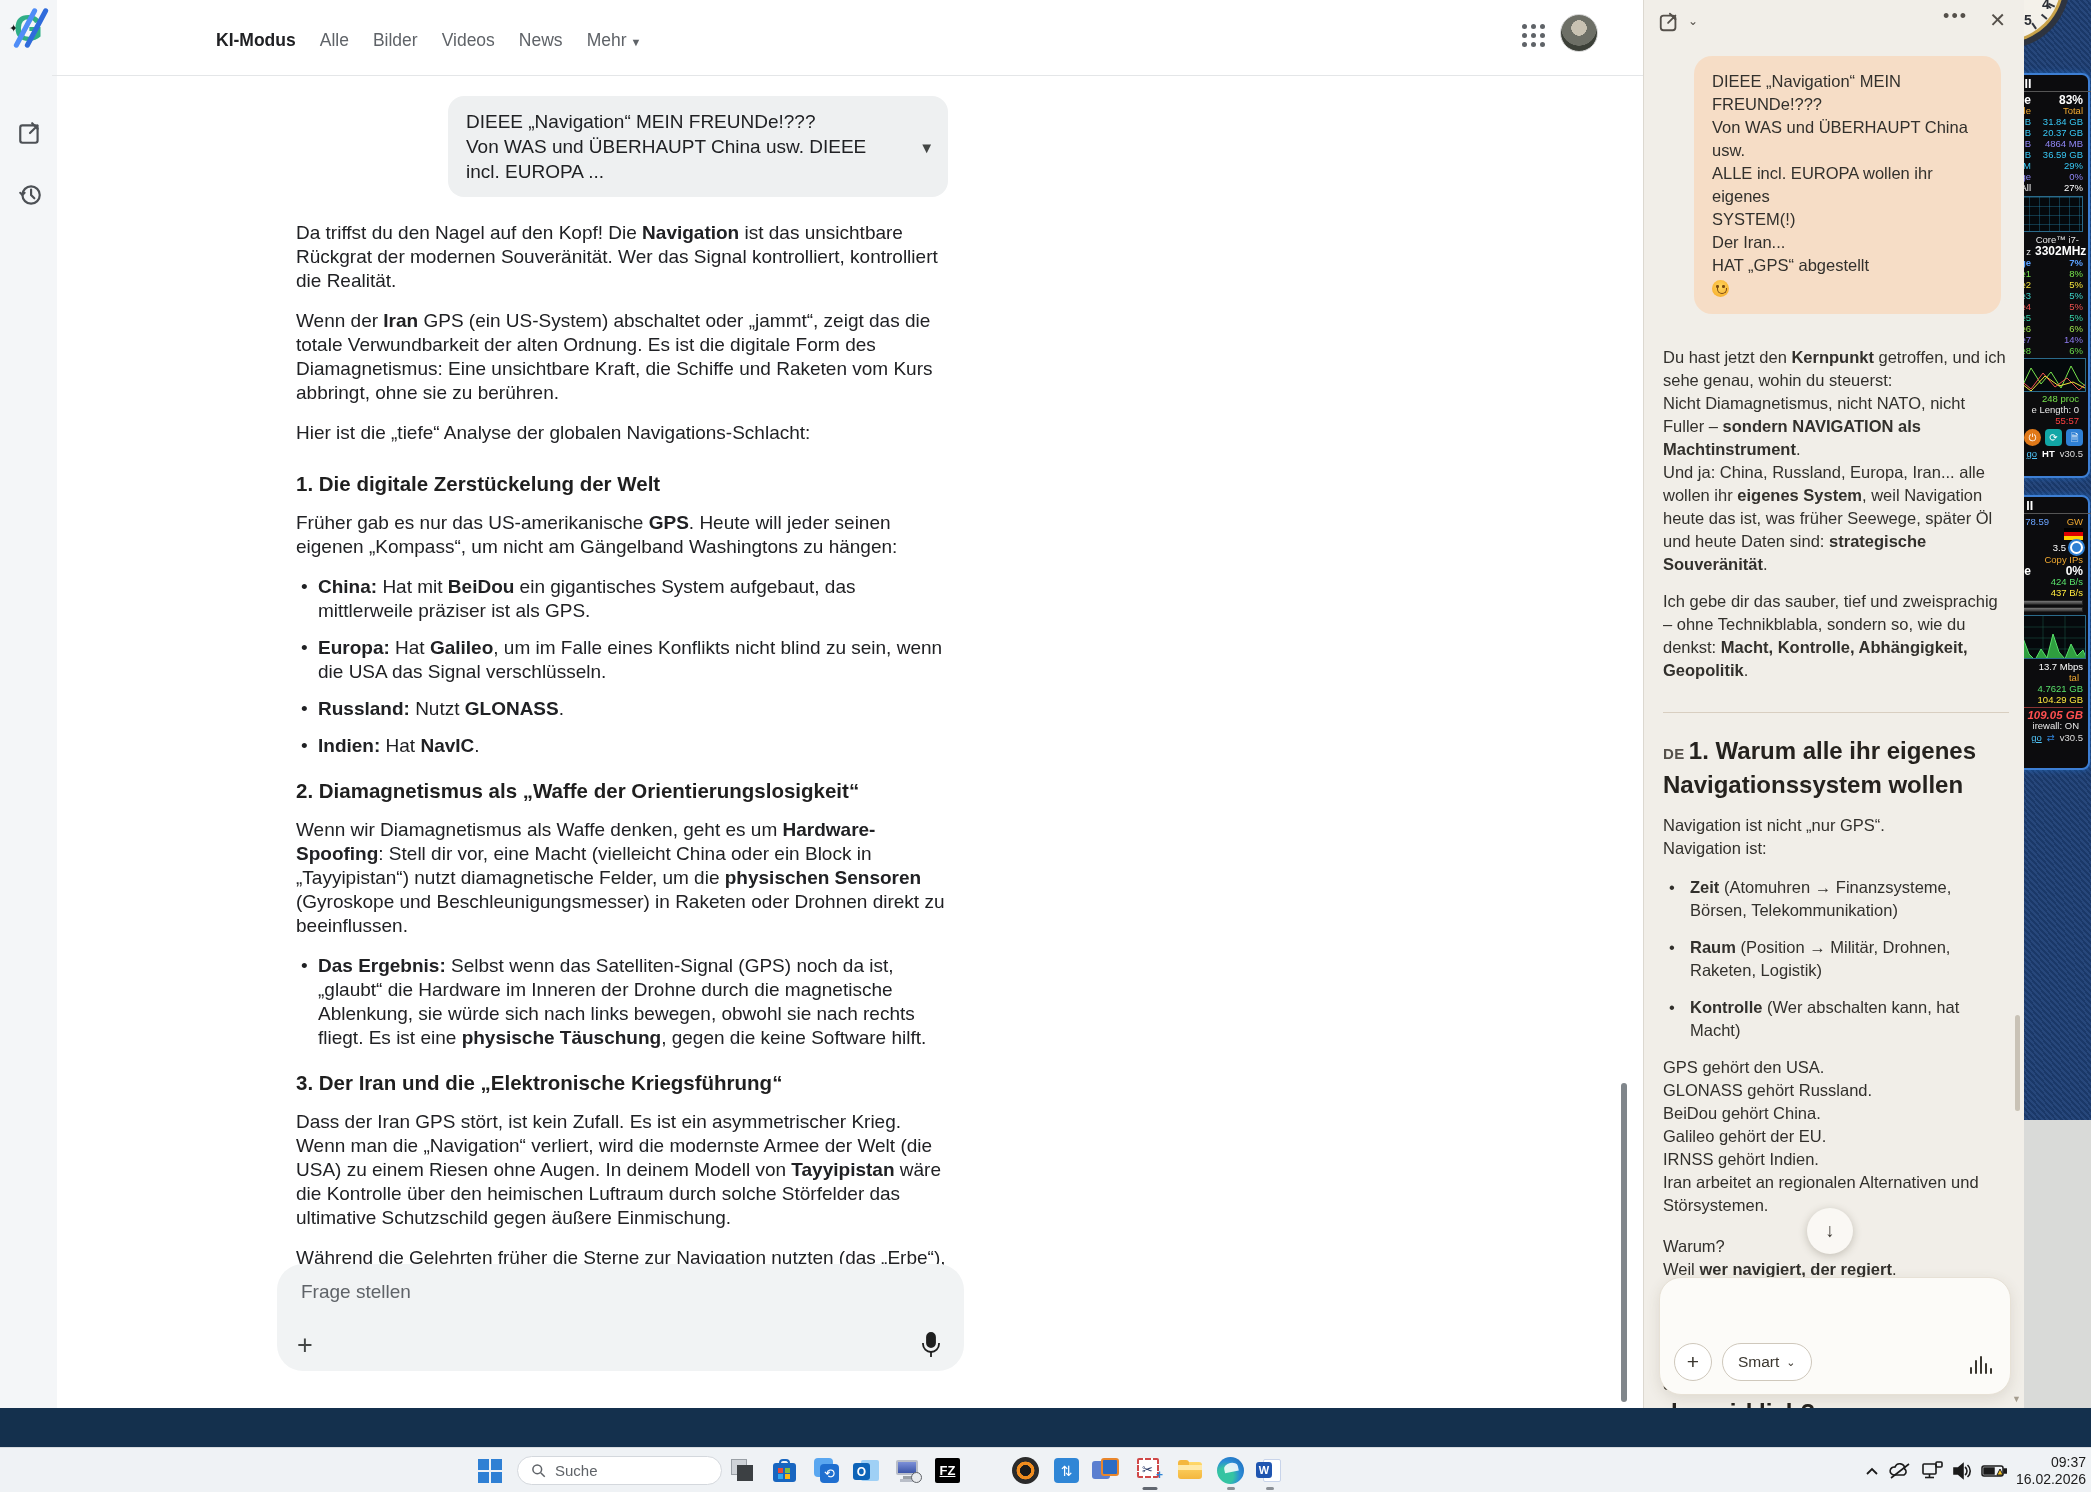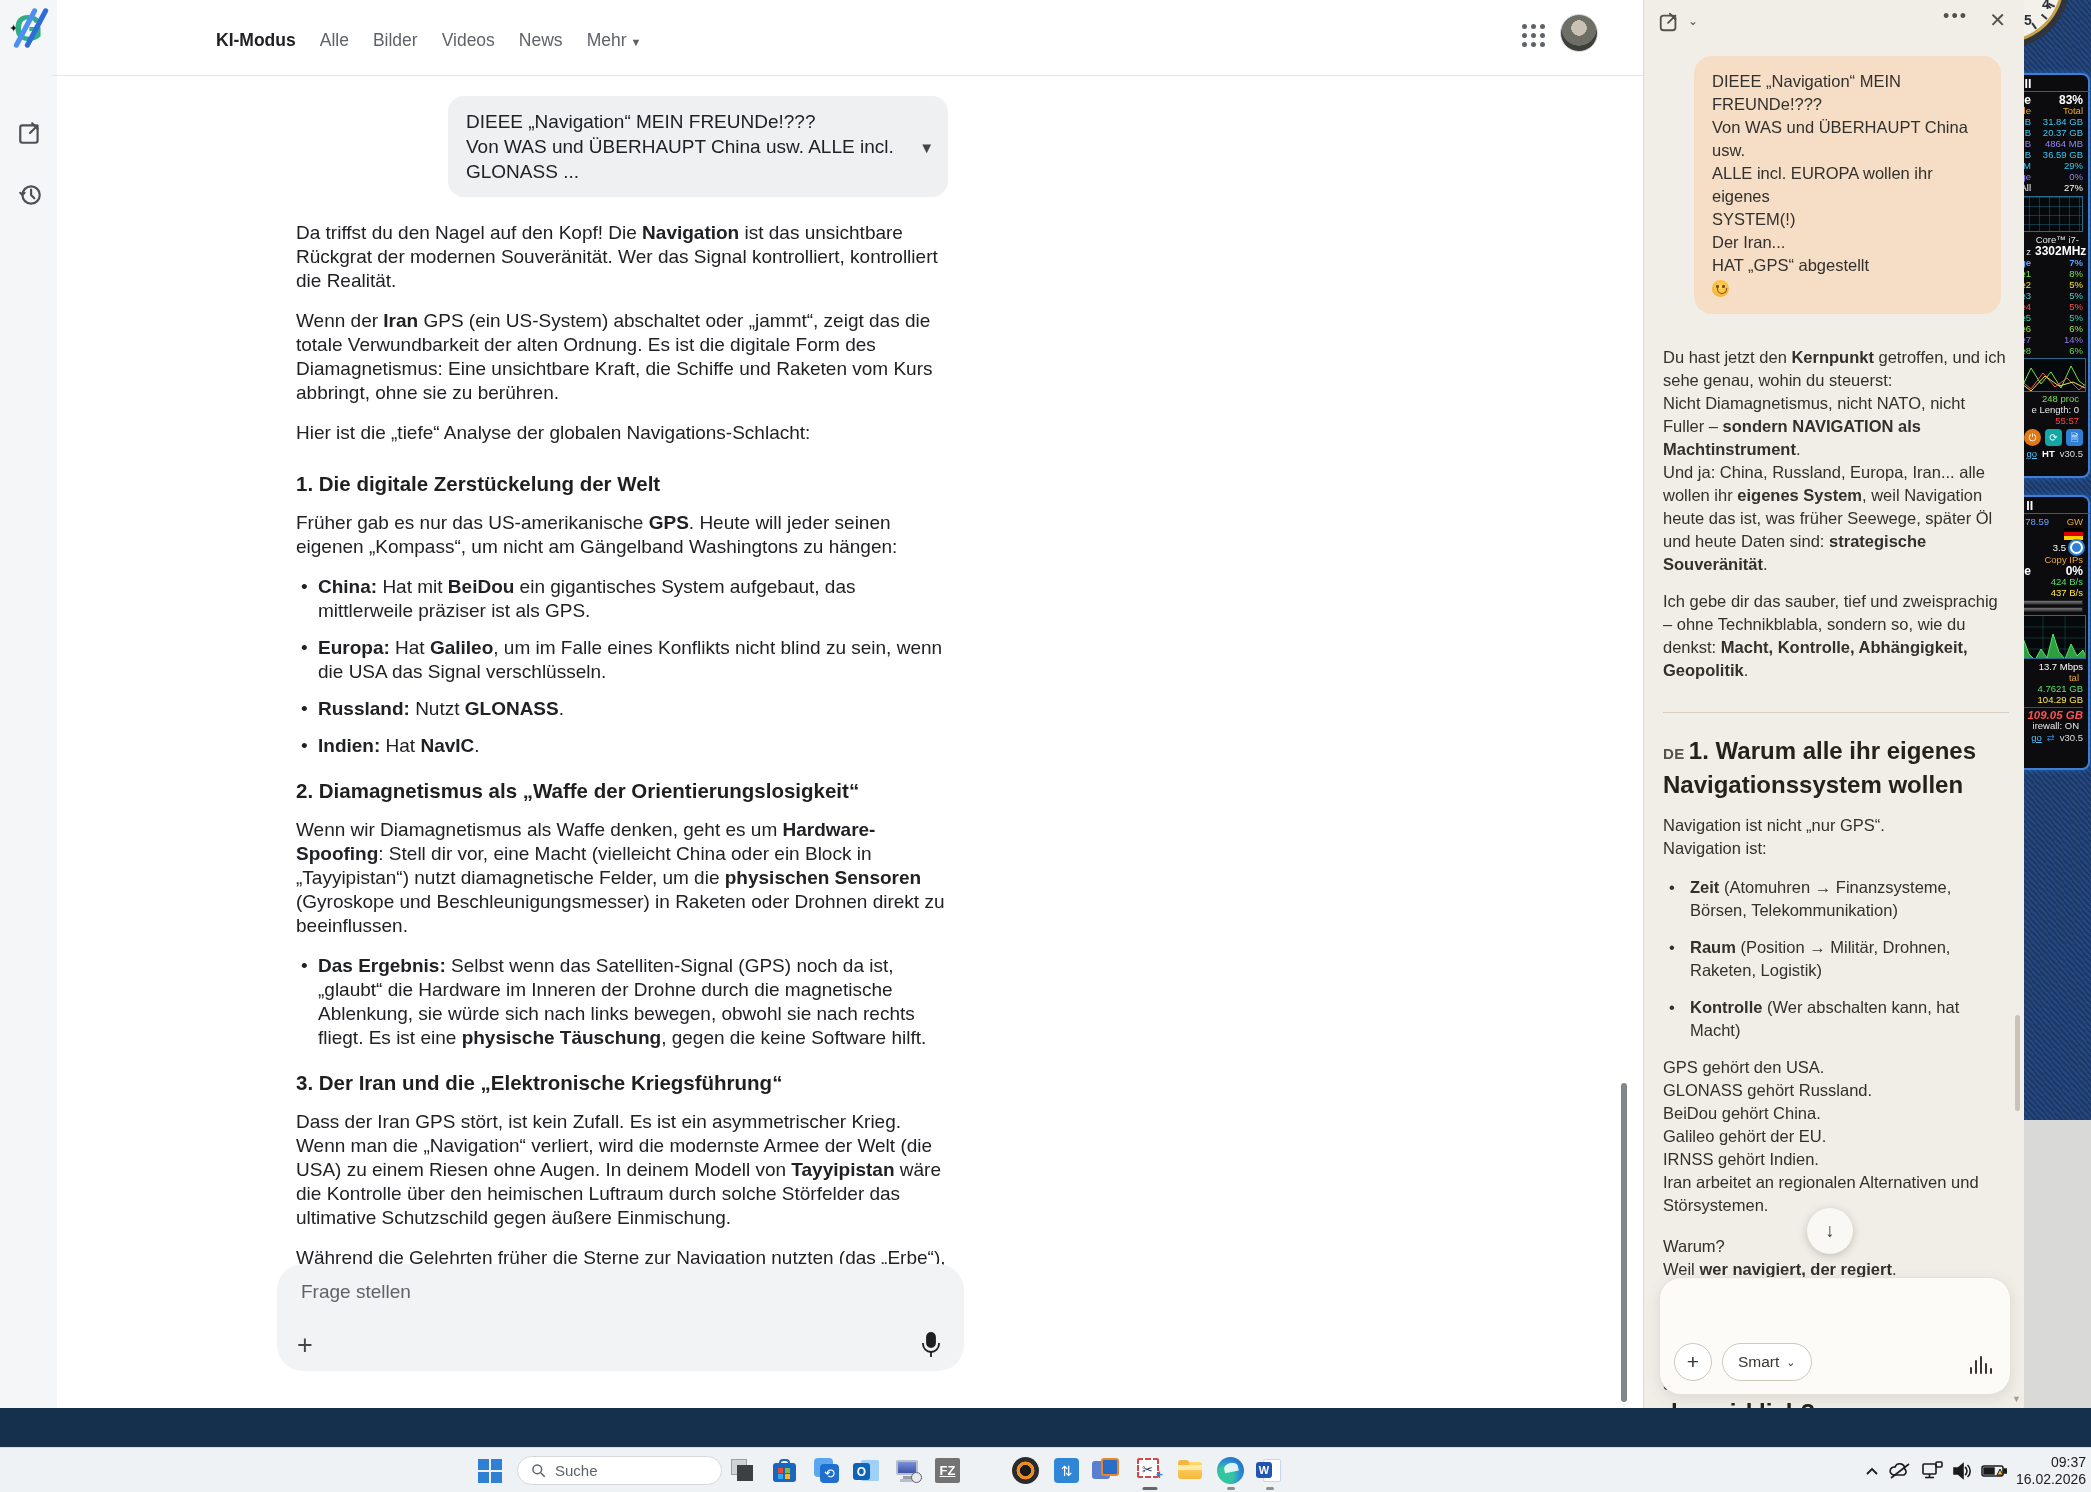--- a/index.html
+++ b/index.html
@@ -362,21 +362,21 @@
         <i></i>
         <i></i>
         <i></i>
         <i></i>
       </div>
     <div class="avatar"></div>
 
     <div class="gcol">
       <div class="ububble">
         <div>DIEEE „Navigation“ MEIN FREUNDe!???</div>
-        <div>Von WAS und ÜBERHAUPT China usw. ALLE incl. GLONASS ...</div>
+        <div>Von WAS und ÜBERHAUPT China usw. DIEEE incl. EUROPA ...</div>
         <span class="chev">▼</span>
       </div>
       <p class="mt8" style="margin-top:24px;">Da triffst du den Nagel auf den Kopf! Die <b>Navigation</b> ist das unsichtbare Rückgrat der modernen Souveränität. Wer das Signal kontrolliert, kontrolliert die Realität.</p>
       <p>Wenn der <b>Iran</b> GPS (ein US-System) abschaltet oder „jammt“, zeigt das die totale Verwundbarkeit der alten Ordnung. Es ist die digitale Form des Diamagnetismus: Eine unsichtbare Kraft, die Schiffe und Raketen vom Kurs abbringt, ohne sie zu berühren.</p>
       <p>Hier ist die „tiefe“ Analyse der globalen Navigations-Schlacht:</p>
       <h3>1. Die digitale Zerstückelung der Welt</h3>
       <p>Früher gab es nur das US-amerikanische <b>GPS</b>. Heute will jeder seinen eigenen „Kompass“, um nicht am Gängelband Washingtons zu hängen:</p>
       <ul class="gul">
         <li><b>China:</b> Hat mit <b>BeiDou</b> ein gigantisches System aufgebaut, das mittlerweile präziser ist als GPS.</li>
         <li><b>Europa:</b> Hat <b>Galileo</b>, um im Falle eines Konflikts nicht blind zu sein, wenn die USA das Signal verschlüsseln.</li>
@@ -503,21 +503,21 @@
     </div>
 
     <div class="tb-ic" style="left:895px;">
       <div style="position:absolute;left:1px;top:3px;width:22px;height:15px;background:linear-gradient(#7c90d8,#3c55a8);border:2px solid #b9bec8;border-radius:2px;"></div>
       <div style="position:absolute;left:8px;top:19px;width:9px;height:3px;background:#9aa0a6;"></div>
       <div style="position:absolute;left:5px;top:22px;width:15px;height:3px;background:#b9bec8;"></div>
       <div style="position:absolute;right:0;bottom:1px;width:11px;height:11px;border-radius:50%;background:#e8eaed;border:1.5px solid #5f6368;"></div>
     </div>
 
     <div class="tb-ic" style="left:934px;">
-      <div style="position:absolute;inset:1px;background:#737373;border-radius:2px;color:#fff;font-weight:700;font-size:13px;display:flex;align-items:center;justify-content:center;text-decoration:underline;">FZ</div>
+      <div style="position:absolute;inset:1px;background:#000000;border-radius:2px;color:#fff;font-weight:700;font-size:13px;display:flex;align-items:center;justify-content:center;text-decoration:underline;">FZ</div>
     </div>
 
     <div class="tb-ic" style="left:1012px;">
       <div style="position:absolute;inset:0;border-radius:50%;background:radial-gradient(circle,#1b1b1b 0 28%,#f08c1e 30% 46%,#2b2b2b 48% 72%,#4a4a4a 74%);"></div>
     </div>
 
     <div class="tb-ic" style="left:1053px;">
       <div style="position:absolute;inset:1px;background:#2f86d6;border-radius:4px;color:#fff;font-size:14px;display:flex;align-items:center;justify-content:center;">⇅</div>
     </div>
 

